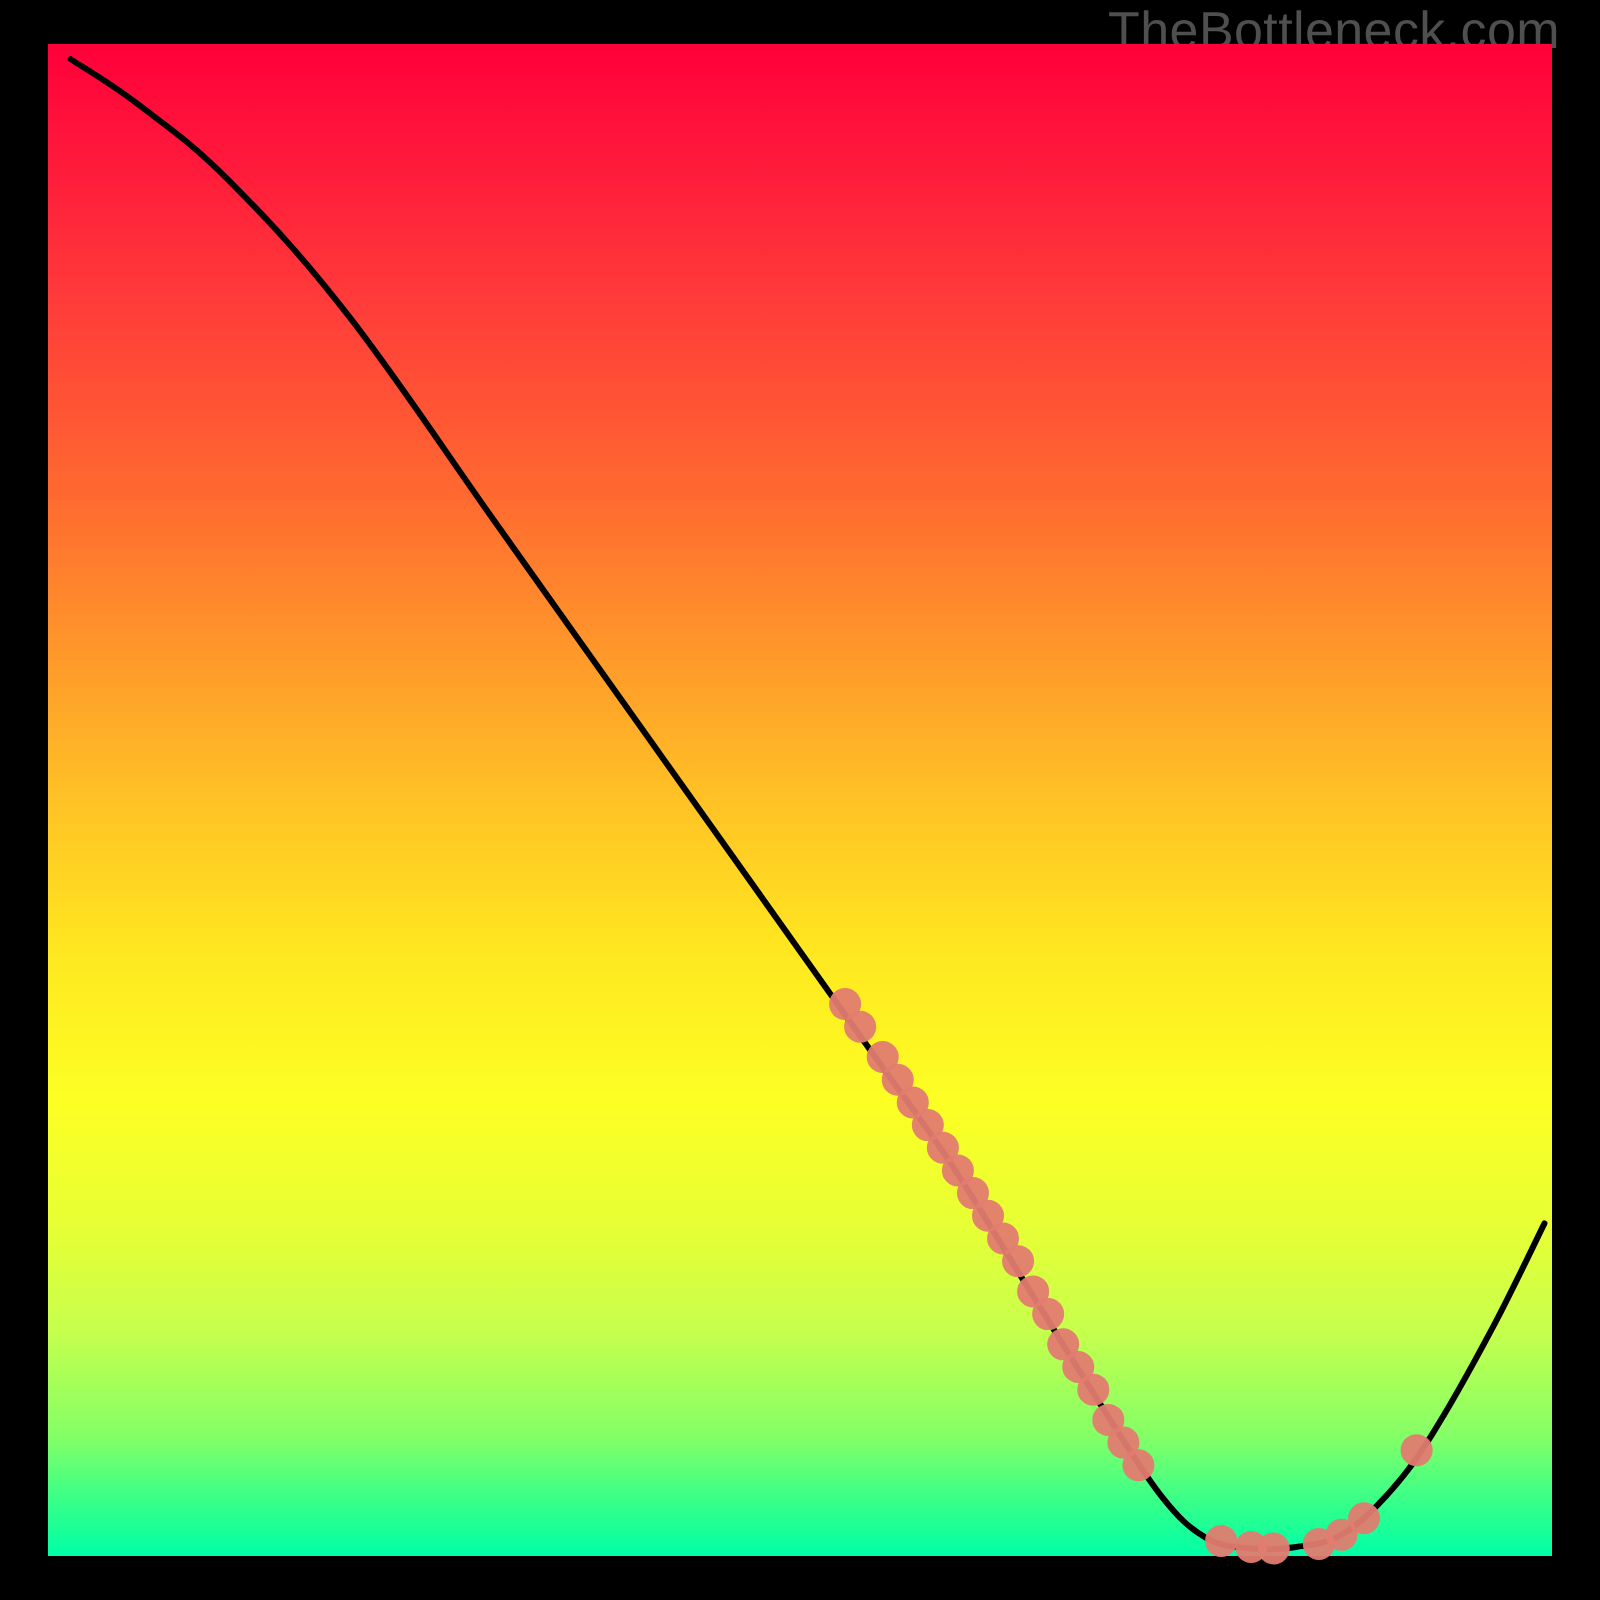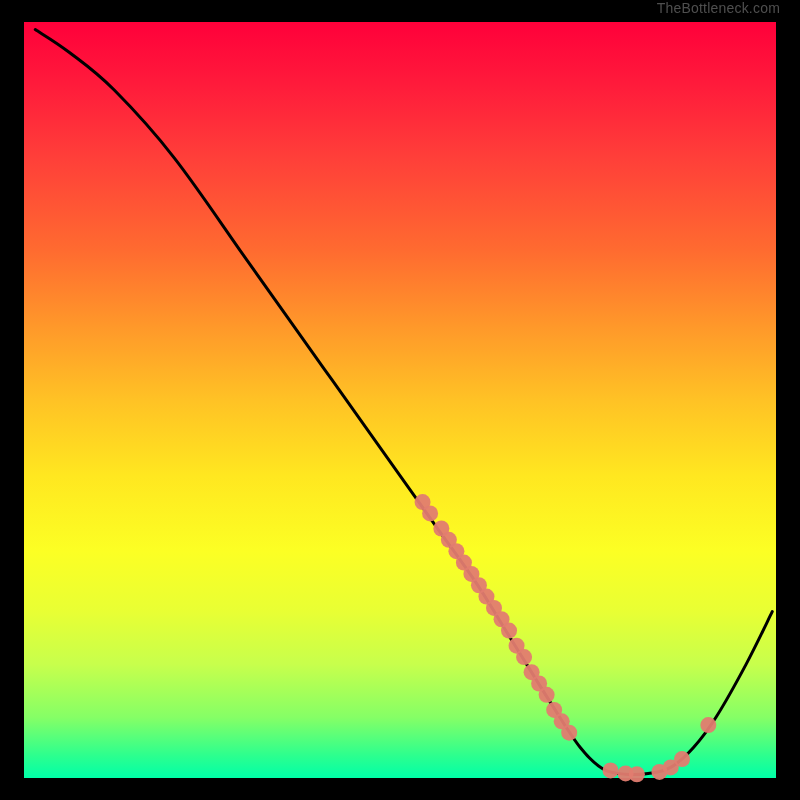--- a/index.html
+++ b/index.html
@@ -47,21 +47,21 @@
     top: 0;
     width: 100%;
     height: 100%;
     overflow: visible;
   }
   .watermark {
     position: absolute;
     top: 0px;
     right: 20px;
     color: #4f4f4f;
-    font-size: 14px;
+    font-size: 26px;
     font-weight: 400;
     letter-spacing: 0.2px;
     user-select: none;
   }
 </style>
 </head>
 <body>
 
 <div class="stage">
   <div class="watermark">TheBottleneck.com</div>

